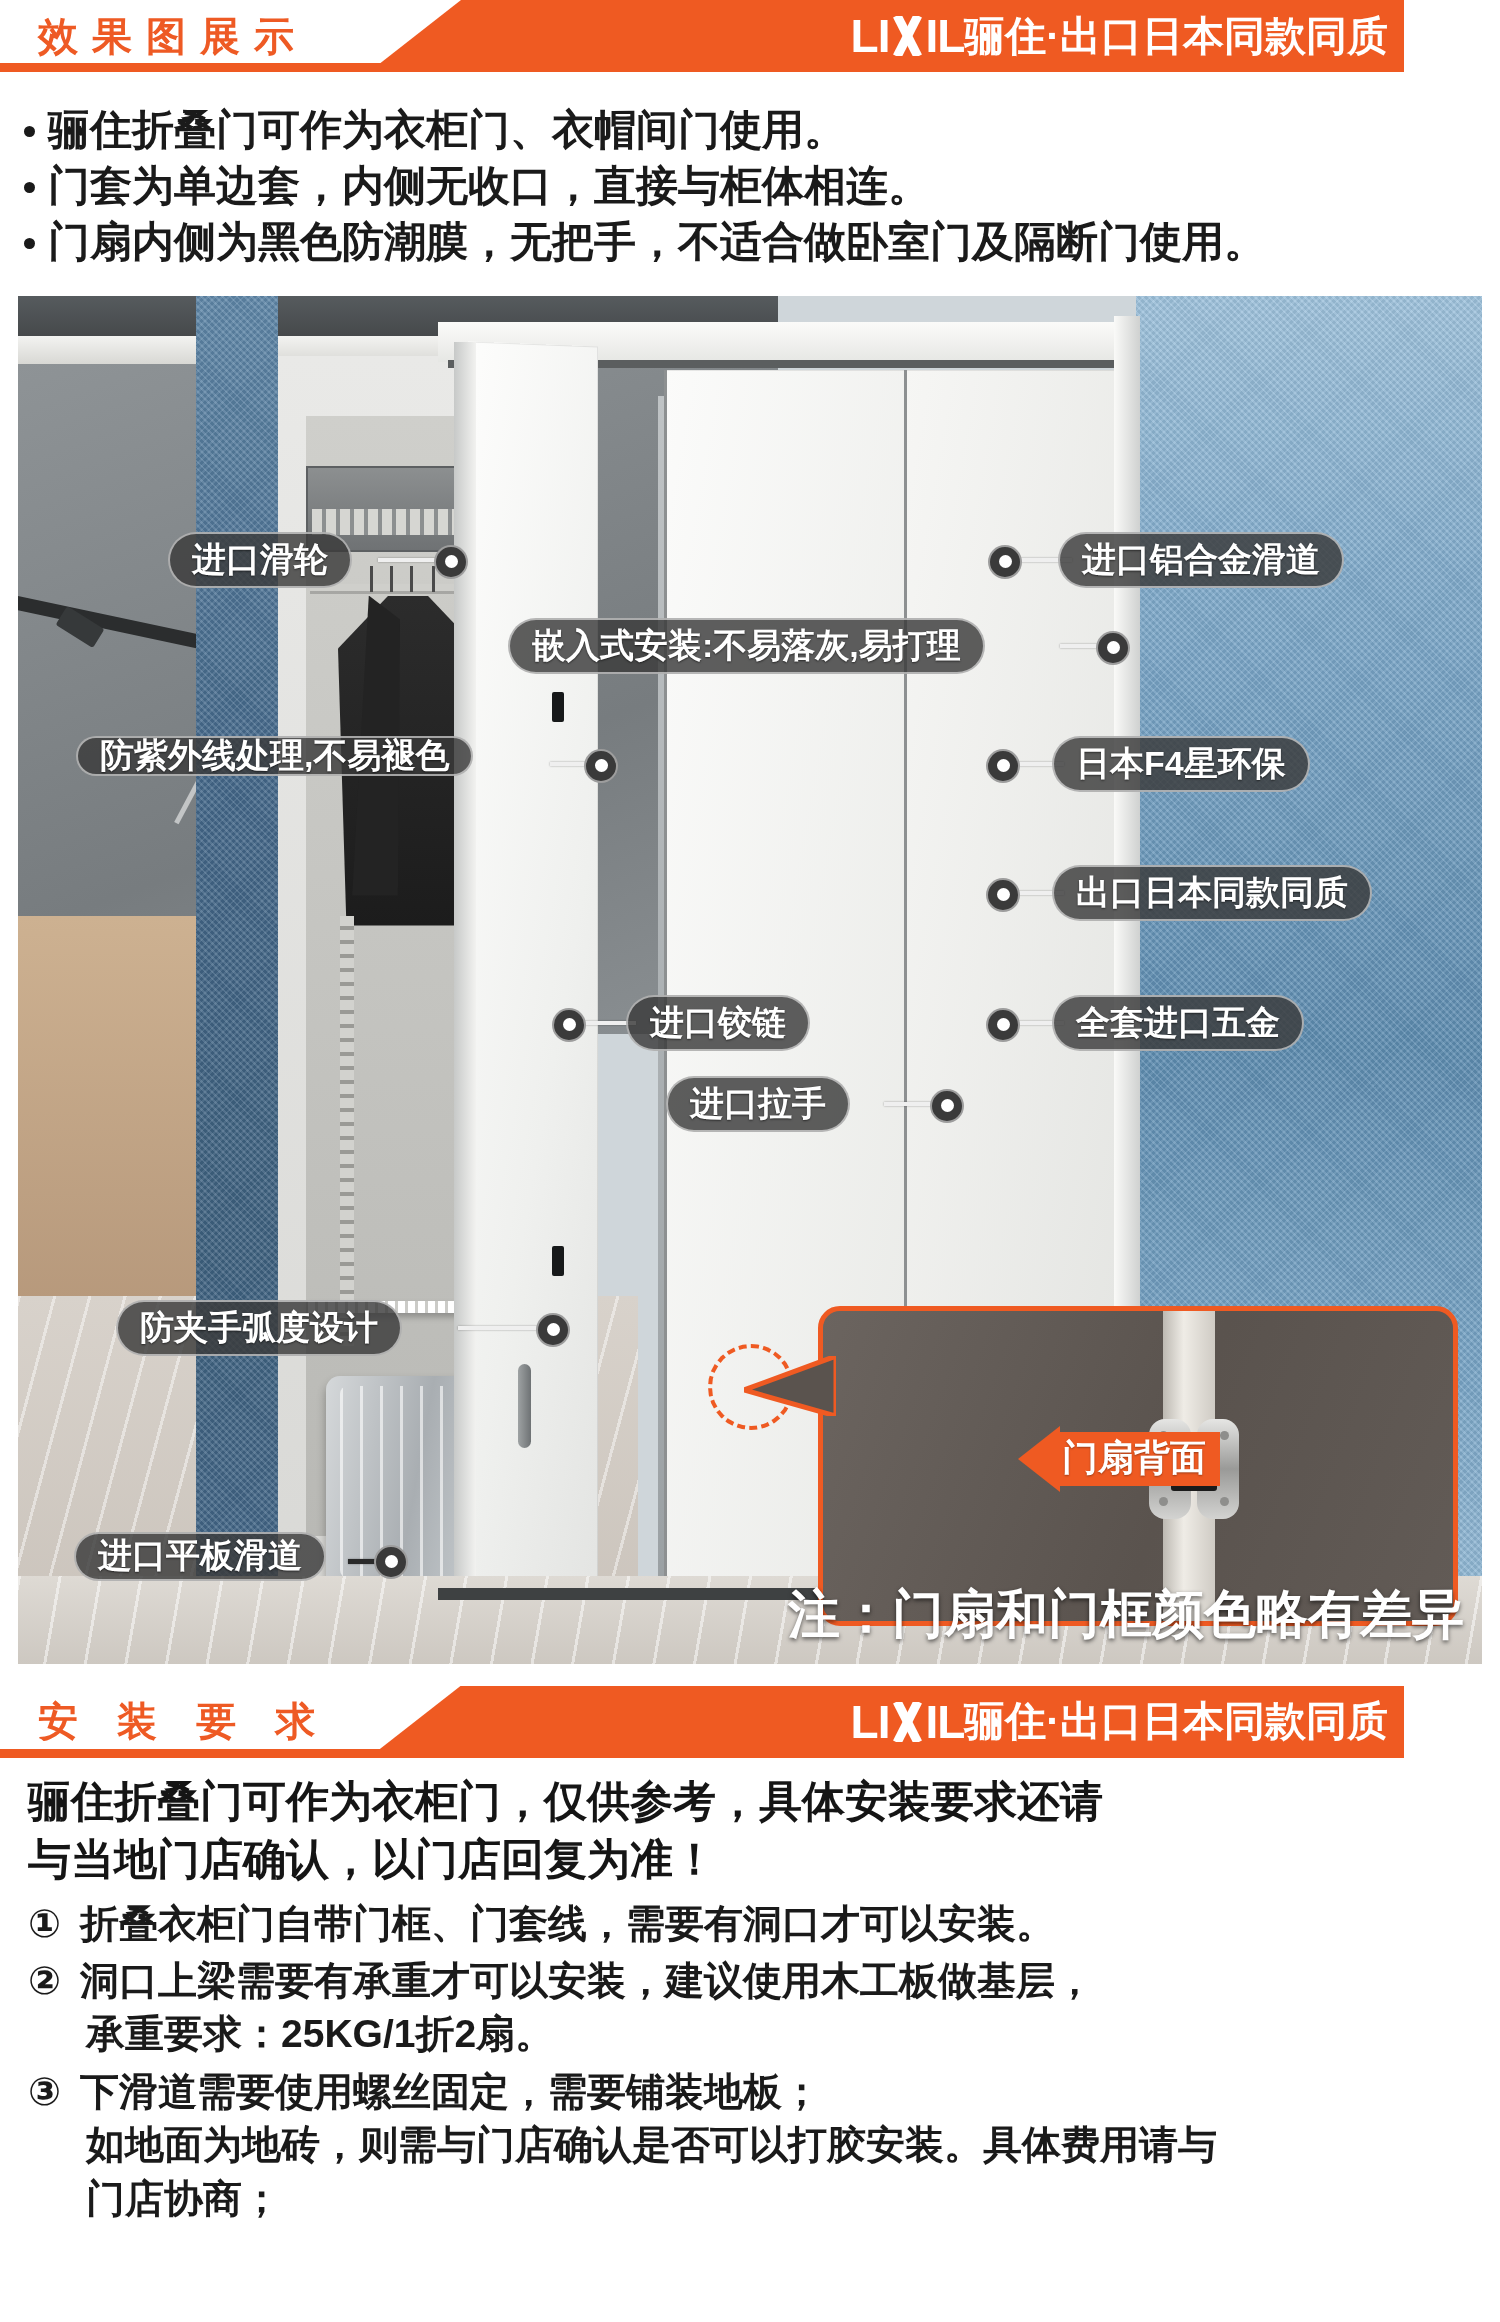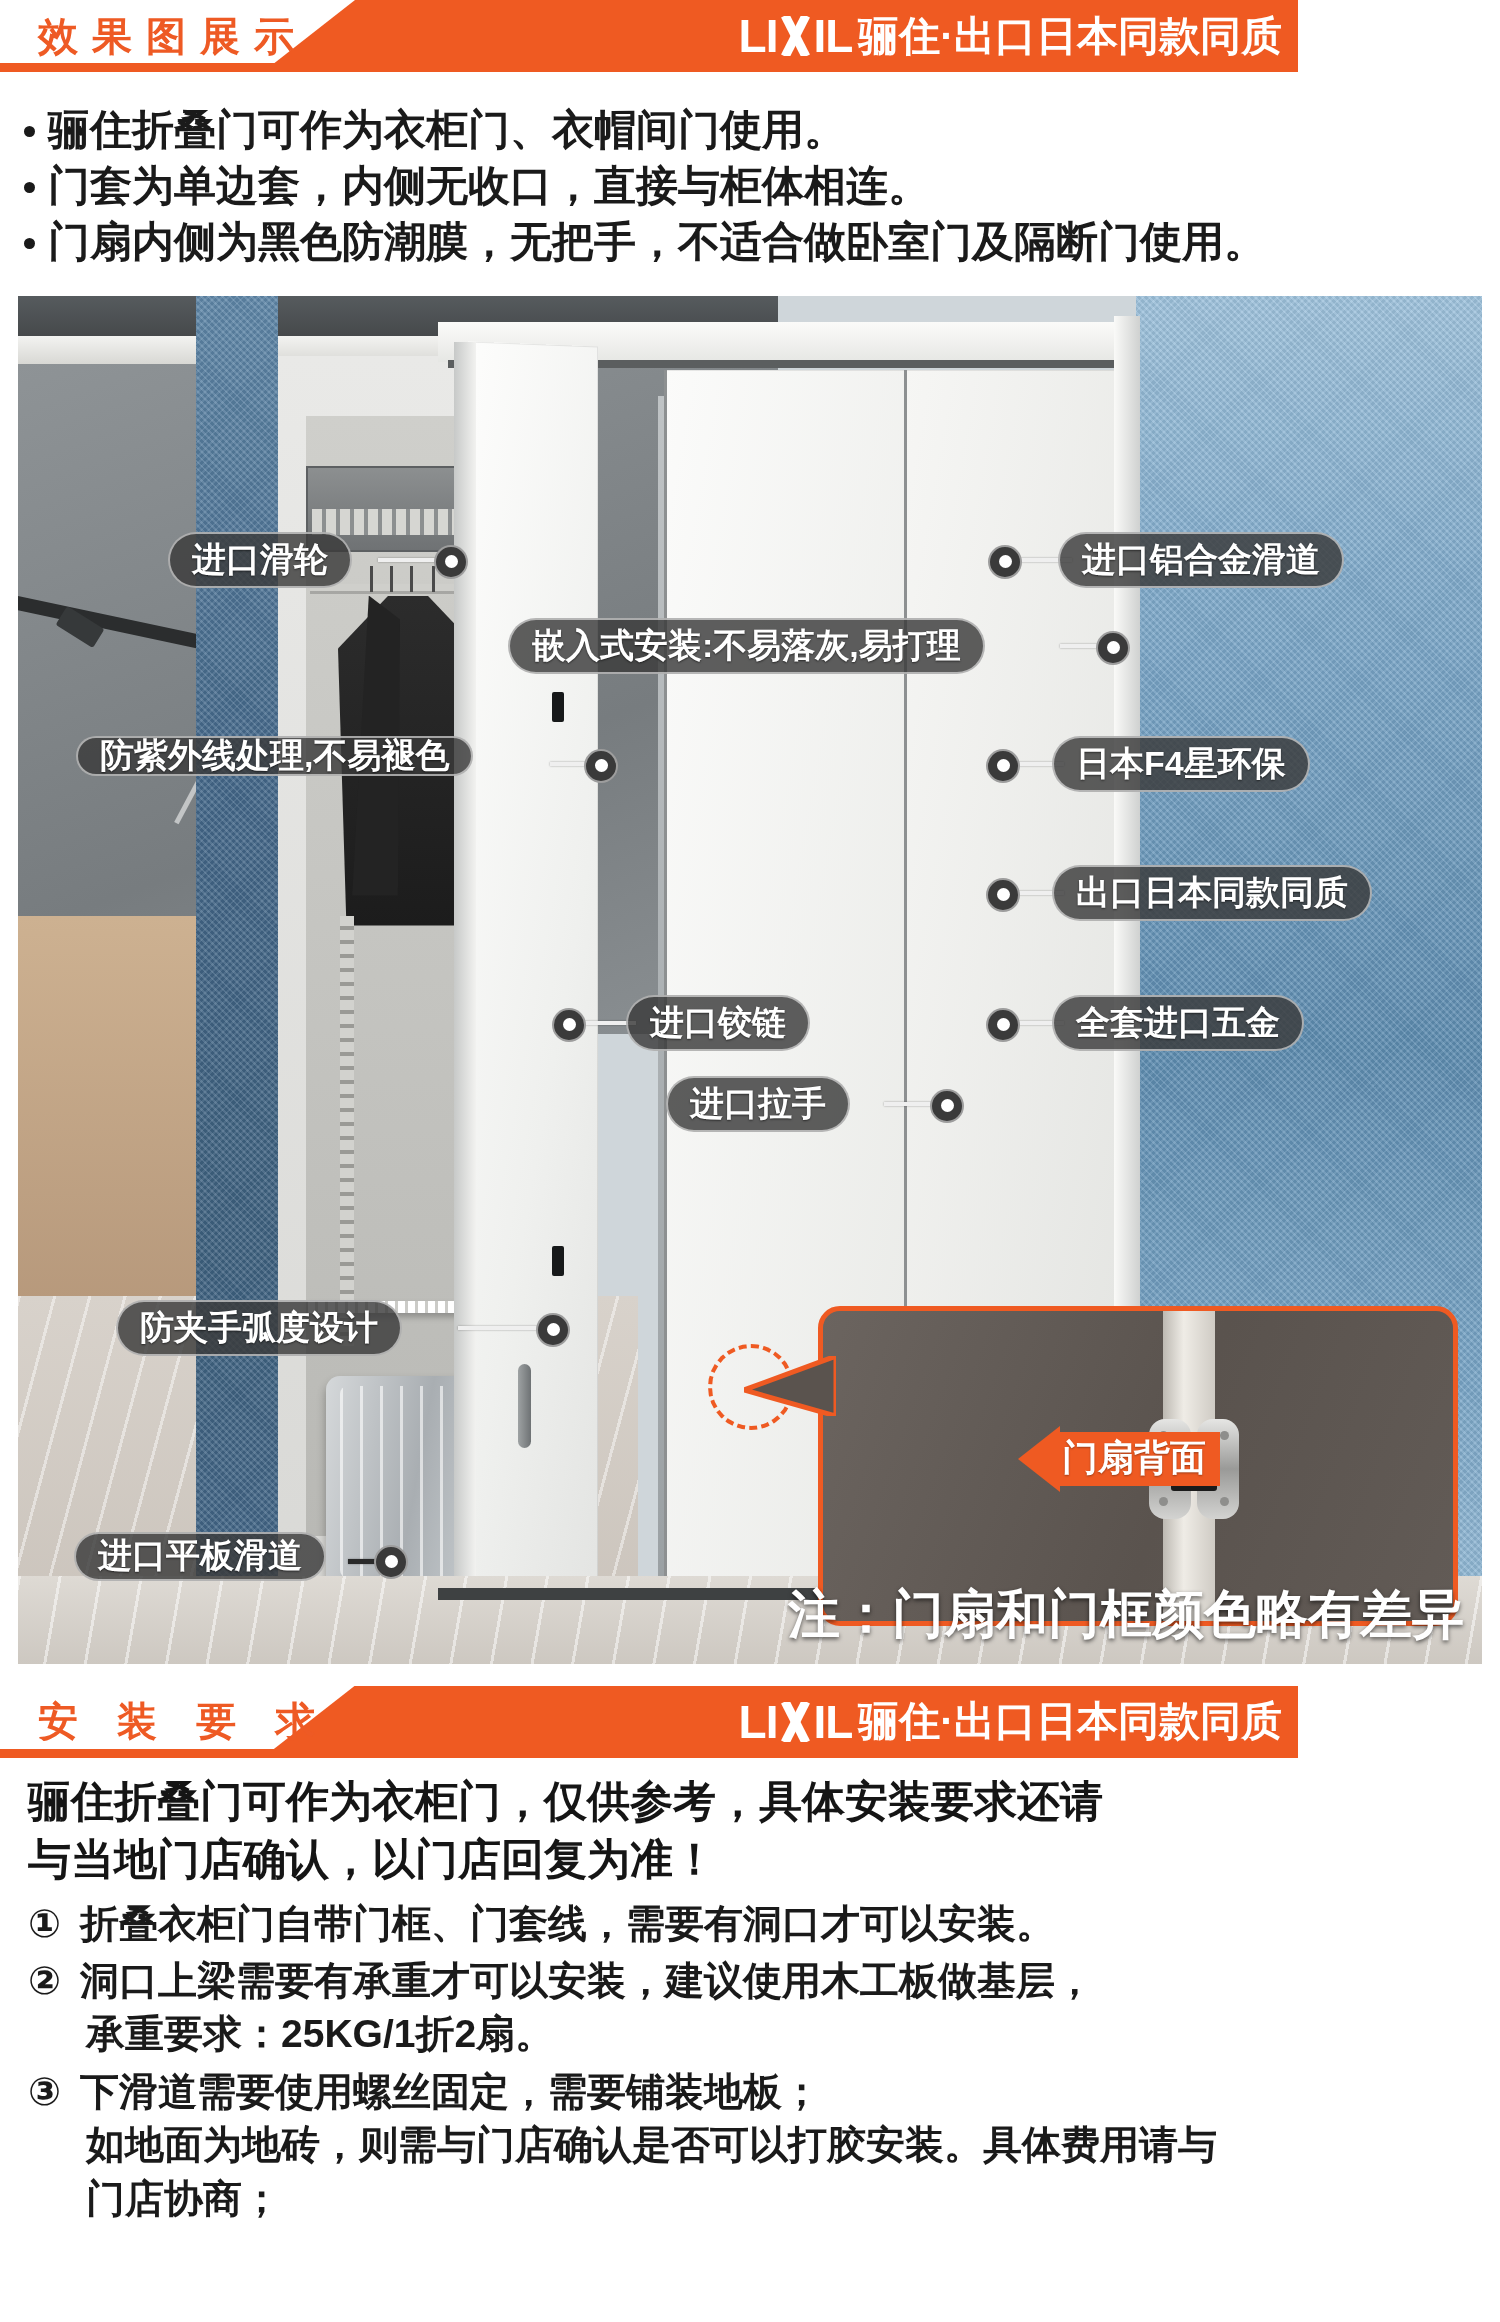--- a/index.html
+++ b/index.html
@@ -3,21 +3,21 @@
 <meta charset="utf-8">
 <style>
   html,body{margin:0;padding:0;background:#fff;}
   body{
     width:1500px;height:2322px;position:relative;overflow:hidden;
     font-family:"Liberation Sans","DejaVu Sans",sans-serif;
     -webkit-font-smoothing:antialiased;
   }
 
   
-  .banner{position:relative;width:1298px;height:72px;background:#fff;overflow:hidden;}
+  .banner{position:relative;width:1404px;height:72px;background:#fff;overflow:hidden;}
   .banner .tab{
     position:absolute;left:0;top:0;height:72px;width:470px;
     display:flex;align-items:center;
     font-size:40px;font-weight:bold;color:#ee5a24;letter-spacing:14px;
     padding-left:38px;box-sizing:border-box;
     z-index:3;
   }
   .banner .orange{
     position:absolute;right:0;top:0;height:72px;width:1035px;
     background:#ef5a22;
@@ -37,21 +37,21 @@
   }
   .brand .lixil .x{
     display:inline-block;position:relative;width:34px;height:40px;margin:0 1px;
     overflow:hidden;
   }
   .brand .lixil .x::before,.brand .lixil .x::after{
     content:"";position:absolute;left:13px;top:-3px;width:9px;height:46px;background:#fff;
   }
   .brand .lixil .x::before{transform:rotate(27deg);}
   .brand .lixil .x::after{transform:rotate(-27deg);}
-  .brand .cn{font-size:41px;font-weight:bold;margin-left:6px;}
+  .brand .cn{font-size:41px;font-weight:bold;}
 
   
   .bullets{padding:14px 0 10px 18px;}
   .bullets li{
     list-style:none;font-size:42px;font-weight:bold;color:#1a1a1a;
     line-height:1.33;white-space:nowrap;position:relative;padding-left:30px;
   }
   .bullets li::before{
     content:"";position:absolute;left:6px;top:24px;width:11px;height:11px;
     background:#1a1a1a;border-radius:50%;

